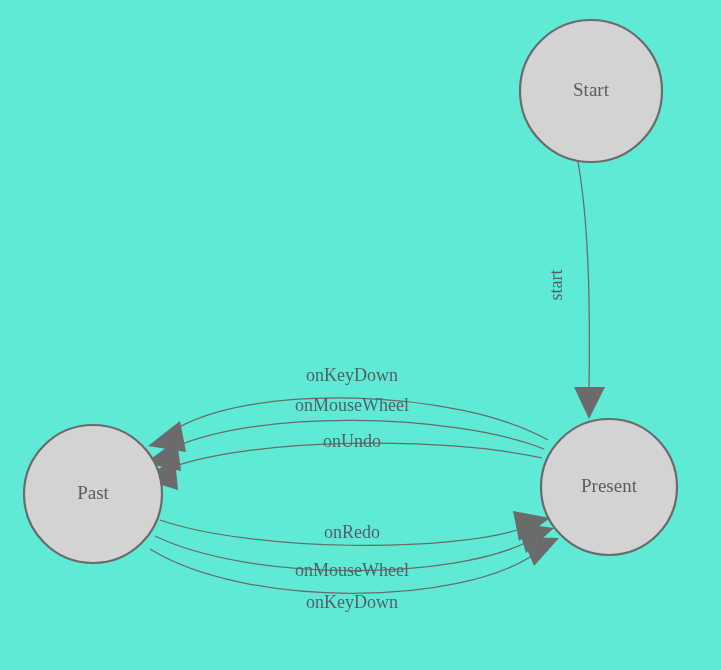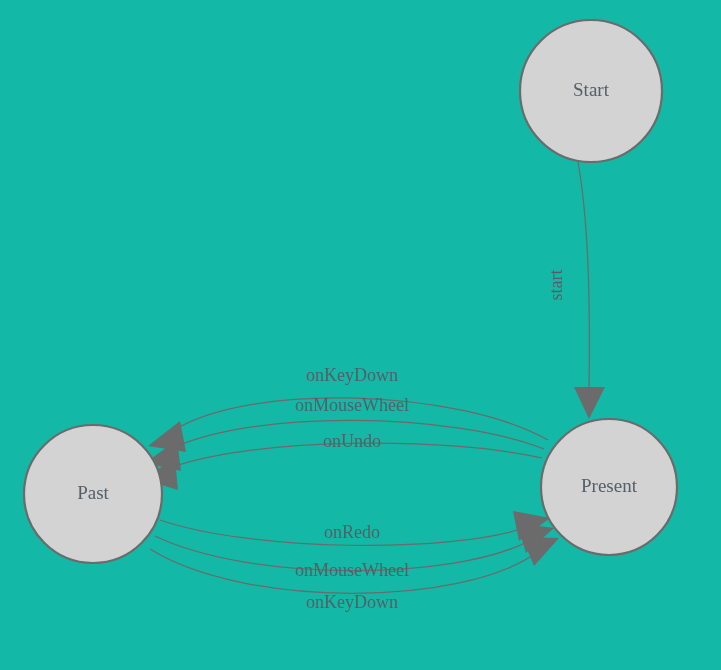--- a/index.html
+++ b/index.html
@@ -4,21 +4,21 @@
 <style>
   html, body {
     margin: 0;
     padding: 0;
     background: #ffffff;
   }
   #diagram-root {
     position: relative;
     width: 721px;
     height: 670px;
-    background: #14b8a6;
+    background: #5eead4;
     overflow: hidden;
     font-family: "Liberation Serif", "DejaVu Serif", serif;
   }
   svg.canvas {
     position: absolute;
     top: 0;
     left: 0;
     width: 721px;
     height: 670px;
     display: block;

